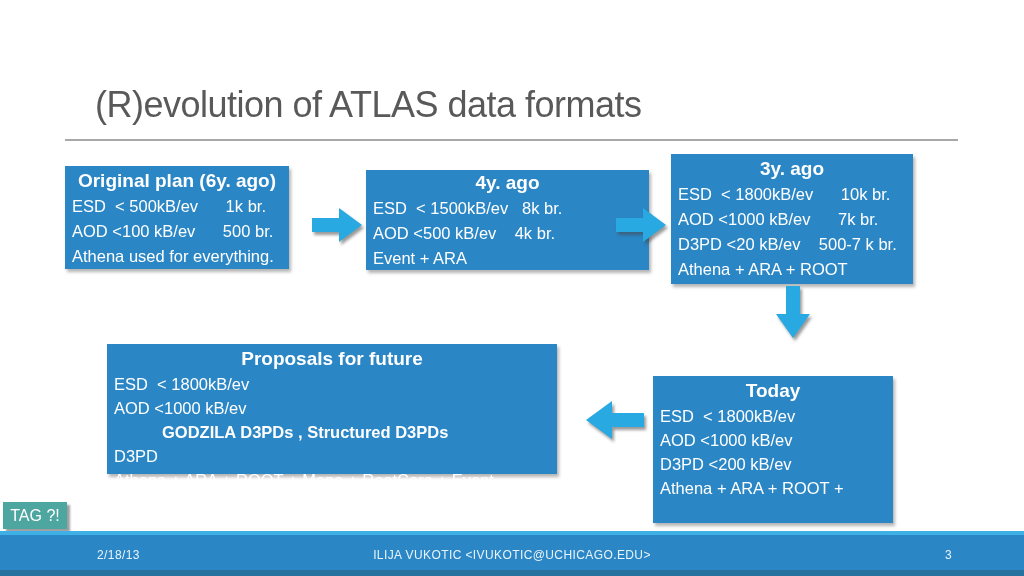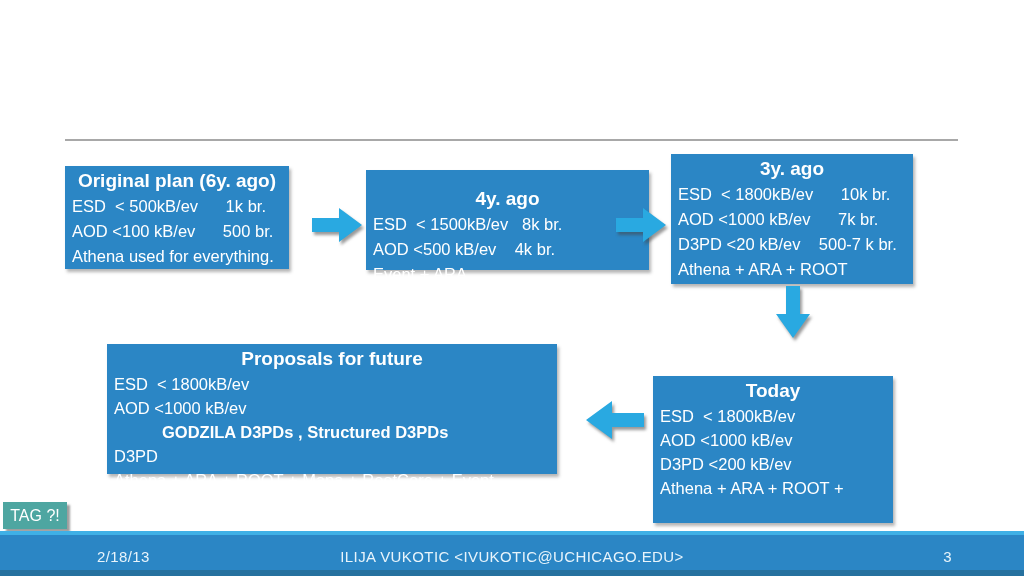--- a/index.html
+++ b/index.html
@@ -20,21 +20,21 @@
     position:absolute; background:var(--box_blue,#2b86c5);
     color:var(--box_text,#ffffff); box-sizing:border-box;
     padding:2px 7px 0 7px; box-shadow:2px 3px 3px rgba(90,90,90,0.45);
   }
   .box-title {
     display:block; text-align:center; font-weight:bold;
     font-size:19px; line-height:26px; white-space:pre-wrap;
   }
   .box-line { font-size:16.5px; line-height:25px; white-space:pre-wrap; }
   .box-original   { left:65px;  top:166px; width:224px; height:103px; }
-  .box-fouryears  { left:366px; top:170px; width:283px; height:100px; padding-top:16px; }
+  .box-fouryears  { left:366px; top:170px; width:283px; height:100px; padding-top:0; }
   .box-threeyears { left:671px; top:154px; width:242px; height:130px; }
   .box-today      { left:653px; top:344px; width:240px; height:147px;margin-top:32px; }
   .box-proposals  { left:107px; top:344px; width:450px; height:130px; }
   .box-today .box-line, .box-proposals .box-line { line-height:24px; }
   .bold-line { font-weight:bold;margin-left:48px; }
   .arrow { position:absolute; filter:drop-shadow(2px 3px 1.5px rgba(70,70,70,0.55)); }
   .arrow svg { display:block; }
   .arrow polygon { fill:var(--arrow_blue,#29a9e1); }
   .arrow-r1 { left:312px; top:205px; }
   .arrow-r2 { left:616px; top:205px; }
@@ -47,35 +47,36 @@
     box-shadow:3px 3px 2px rgba(60,60,60,0.5);
     text-align:center;
   }
   .footer-accent {
     position:absolute; left:0; top:531px; width:1024px; height:4px;
     background:var(--footer_top_line,#3fb0e6);
   }
   .footer-bar {
     position:absolute; left:0; top:535px; width:1024px; height:35px;
     background:var(--footer_bar,#2b86c5); color:#e8f4fb;
-    font-size:15px; letter-spacing:0.4px;
+    font-size:12px; letter-spacing:0.4px;
   }
   .footer-date   { position:absolute; left:97px; top:13px; }
   .footer-author { position:absolute; left:0; right:0; top:13px; text-align:center; }
   .footer-page   { position:absolute; right:72px; top:13px; }
   .footer-bottom {
     position:absolute; left:0; top:570px; width:1024px; height:6px;
     background:var(--footer_bottom,#26719f);
   }
 </style>
 </head>
 <body>
 
 <div class="slide">
 
+  <div class="slide-title">(R)evolution of ATLAS data formats</div>
   <div class="title-rule"></div>
 
   <div class="bluebox box-original">
     <span class="box-title">Original plan (6y. ago)</span>
     <div class="box-line">ESD  &lt; 500kB/ev      1k br.</div>
     <div class="box-line">AOD &lt;100 kB/ev      500 br.</div>
     <div class="box-line">Athena used for everything.</div>
   </div>
 
   <div class="arrow arrow-r1">

